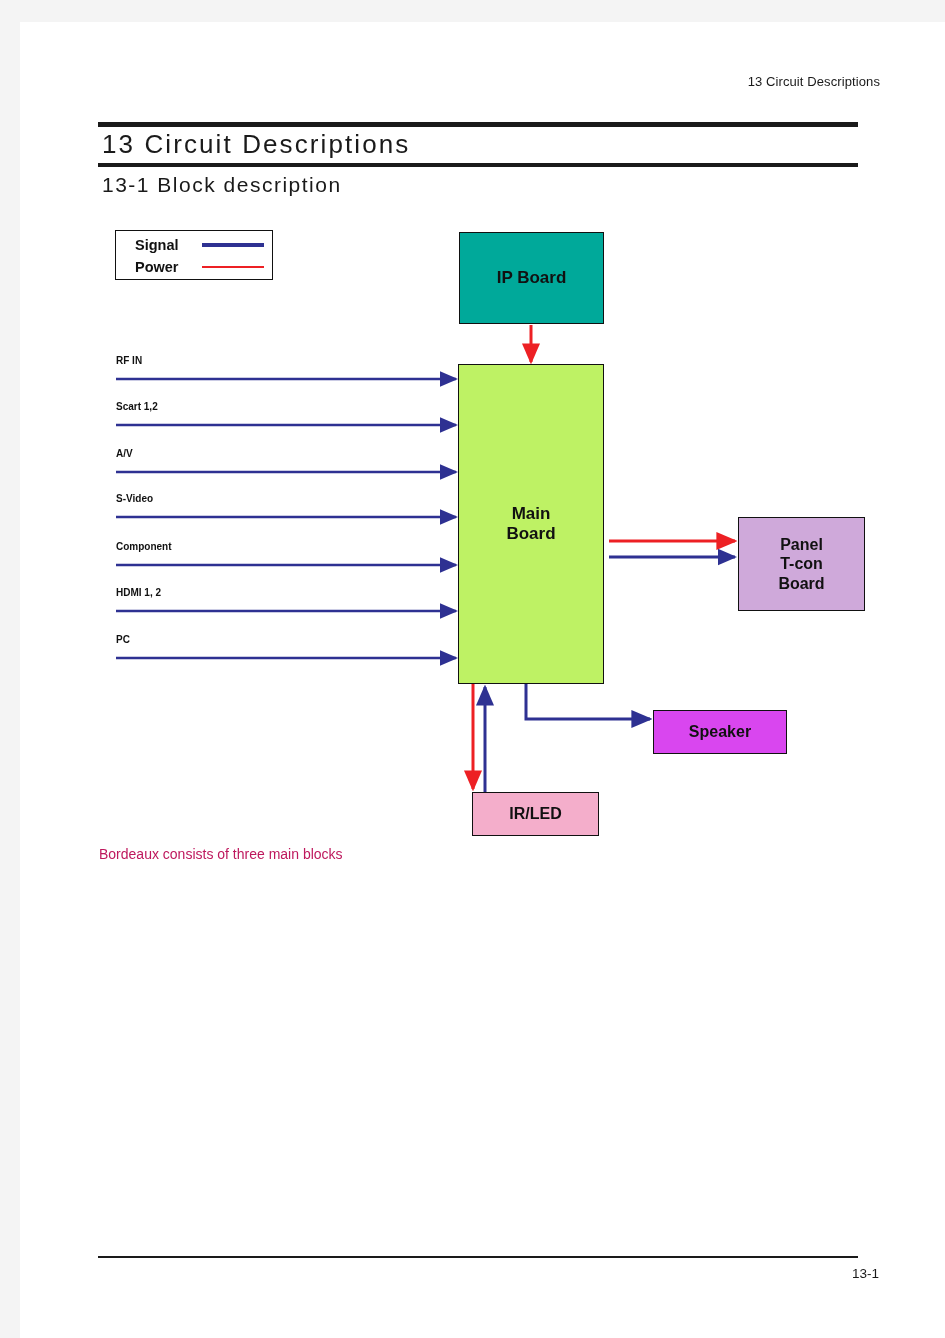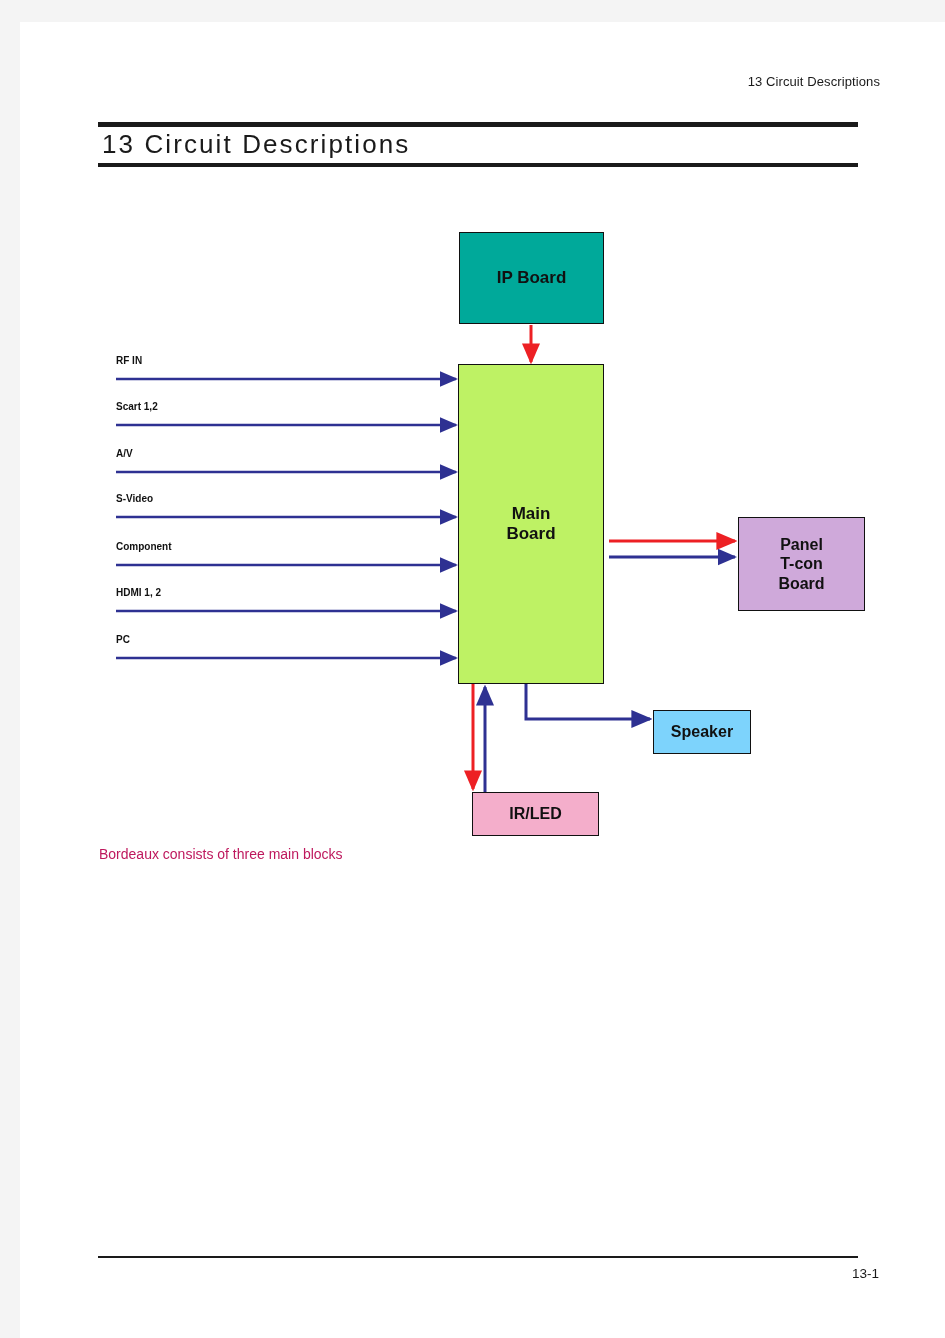--- a/index.html
+++ b/index.html
@@ -145,22 +145,22 @@
     left: 438px; top: 342px; width: 146px; height: 320px;
     background: #bef264;
     font-size: 17px;
   }
   .blk-tcon {
     left: 718px; top: 495px; width: 127px; height: 94px;
     background: #cfa9da;
     font-size: 16px;
   }
   .blk-speaker {
-    left: 633px; top: 688px; width: 98px; height: 44px;
-    background: #7dd3fc;
+    left: 633px; top: 688px; width: 134px; height: 44px;
+    background: #d946ef;
     font-size: 16px;
   }
   .blk-irled {
     left: 452px; top: 770px; width: 127px; height: 44px;
     background: #f4aecb;
     font-size: 16px;
   }
 
   
   .in-label {
@@ -207,20 +207,21 @@
 <div id="page">
 
   <div class="running-head">13 Circuit Descriptions</div>
 
   <div class="title-block">
     <div class="rule-thick-top"></div>
     <div class="chapter-title">13 Circuit Descriptions</div>
     <div class="rule-thick-bottom"></div>
   </div>
 
+  <div class="section-title">13-1 Block description</div>
 
   <div id="diagram">
 
     <svg width="925" height="1316" style="position:absolute;left:0;top:0;">
       <defs>
         <marker id="arrow-blue" markerWidth="7" markerHeight="7" refX="6.2" refY="3" orient="auto" markerUnits="strokeWidth">
           <path d="M0,0 L7,3 L0,6 z" fill="#2e3192"></path>
         </marker>
         <marker id="arrow-red" markerWidth="7" markerHeight="7" refX="6.2" refY="3" orient="auto" markerUnits="strokeWidth">
           <path d="M0,0 L7,3 L0,6 z" fill="#ed2024"></path>
@@ -243,20 +244,30 @@
 
       <line x1="589" y1="535" x2="715" y2="535" stroke="#2e3192" stroke-width="2.8" marker-end="url(#arrow-blue)"></line>
 
       <path d="M 506,662 L 506,697 L 630,697" fill="none" stroke="#2e3192" stroke-width="3" marker-end="url(#arrow-blue)"></path>
 
       <line x1="453" y1="662" x2="453" y2="767" stroke="#ed2024" stroke-width="3" marker-end="url(#arrow-red)"></line>
 
       <line x1="465" y1="770" x2="465" y2="665" stroke="#2e3192" stroke-width="3" marker-end="url(#arrow-blue)"></line>
     </svg>
 
+    <div class="legend">
+      <div class="legend-row signal">
+        <span class="legend-label">Signal</span>
+        <span class="legend-line-signal"></span>
+      </div>
+      <div class="legend-row power">
+        <span class="legend-label">Power</span>
+        <span class="legend-line-power"></span>
+      </div>
+    </div>
 
     <div class="in-label" style="top:333px">RF IN</div>
     <div class="in-label" style="top:379px">Scart 1,2</div>
     <div class="in-label" style="top:426px">A/V</div>
     <div class="in-label" style="top:471px">S-Video</div>
     <div class="in-label" style="top:519px">Component</div>
     <div class="in-label" style="top:565px">HDMI 1, 2</div>
     <div class="in-label" style="top:612px">PC</div>
 
     <div class="blk blk-ip">

